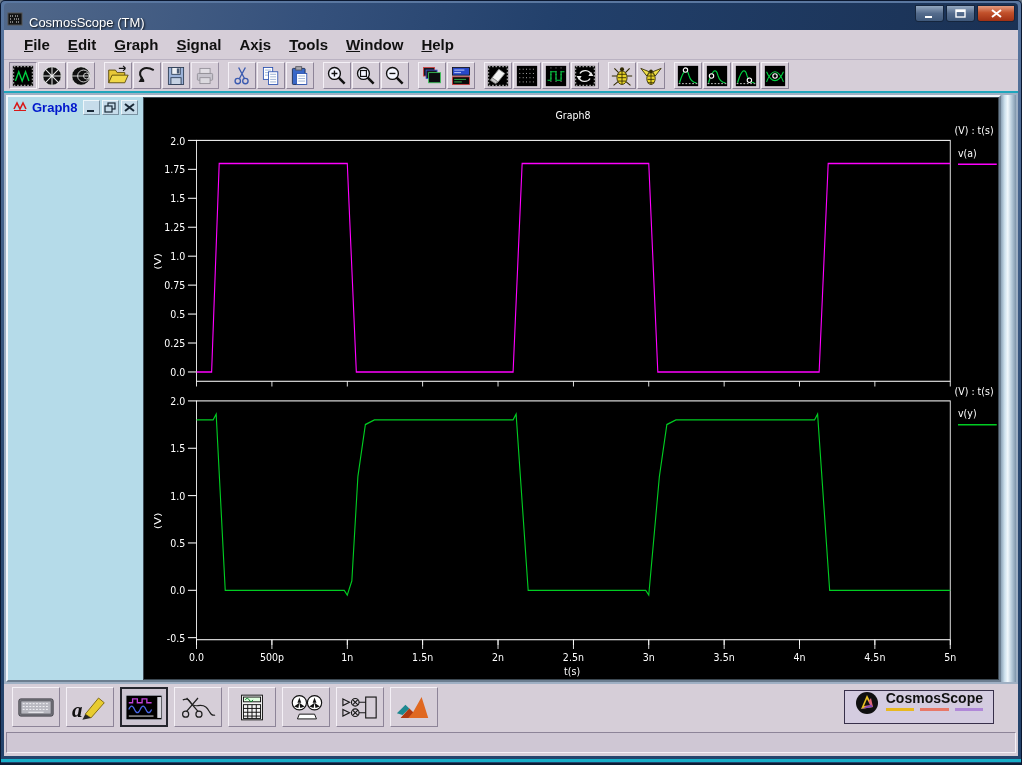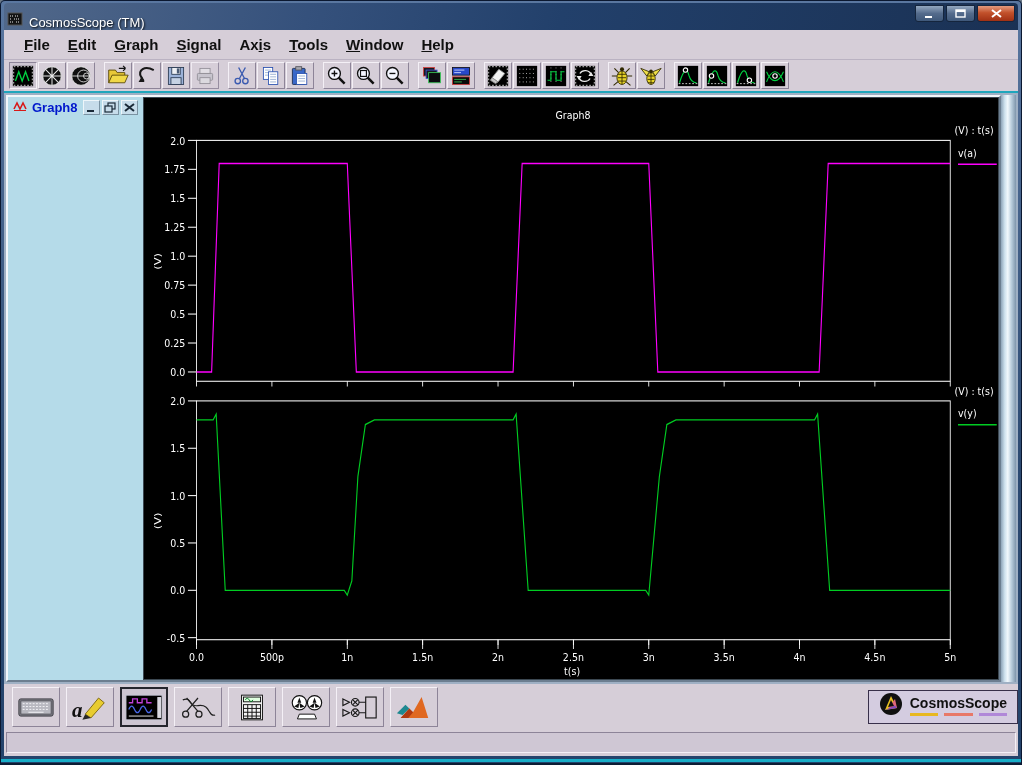--- a/index.html
+++ b/index.html
@@ -27,21 +27,21 @@
 .ititle .t{font-weight:bold;font-size:13px;color:#0018cc}
 .ibtns{margin-left:auto;display:flex;gap:2px}
 .ibtn{width:17px;height:15px;display:flex;align-items:center;justify-content:center;background:#c6dcea;border:1px solid;border-color:#eef6fa #7a92a2 #7a92a2 #eef6fa;color:#1a2a38;padding:0}
 .gclient{flex:1;position:relative;background:#000;border:1px solid #3c4852}
 #plot{position:absolute;inset:0;width:100%;height:100%}
 .scrollstrip{width:15px;background:linear-gradient(90deg,#8ea4b8,#cfe2ee 25%,#f2f8fc 45%,#b9cddc 70%,#7e95ab)}
 .btoolbar{height:46px;background:#d6ced8;display:flex;align-items:center;padding:0 8px;position:relative}
 #btool-left{display:flex;gap:6px}
 .bbtn{width:48px;height:40px;background:#d6ced8;border:1px solid;border-color:#f4f0f6 #8d8498 #8d8498 #f4f0f6;display:flex;align-items:center;justify-content:center;padding:0}
 .bbtn.active{border:2px solid #25252d;background:#cdc5d1}
-.brand{position:absolute;right:0;top:6px;height:34px;display:flex;align-items:center;gap:7px;padding:0 10px 3px;background:#d4cce0;border:1px solid #38304a}
+.brand{position:absolute;right:24px;top:6px;height:34px;display:flex;gap:7px;padding:0 10px 3px;background:#d4cce0;border:1px solid #38304a}
 .brand .bt{font-weight:bold;font-size:14px;color:#101010;position:relative;top:-1px}
 .brandcol{display:flex;flex-direction:column}
 #brand-underlines{display:flex;gap:6px;margin-top:1px}
 #brand-underlines span{flex:1;height:3px}
 .statusbar{height:26px;background:#d6ced8;padding:2px 2px 3px}
 .statusfield{height:100%;background:#cfc7d4;border:1px solid;border-color:#8d8498 #f4f0f6 #f4f0f6 #8d8498;font-size:11px;color:#333}
 </style>
 </head>
 <body>
 

